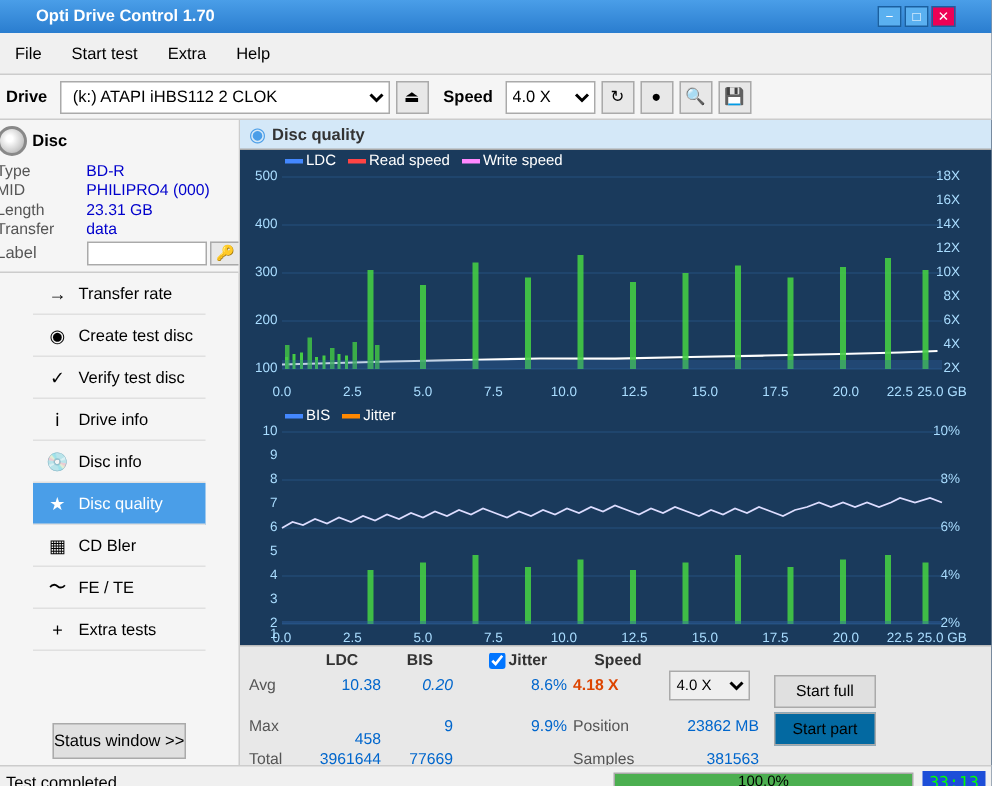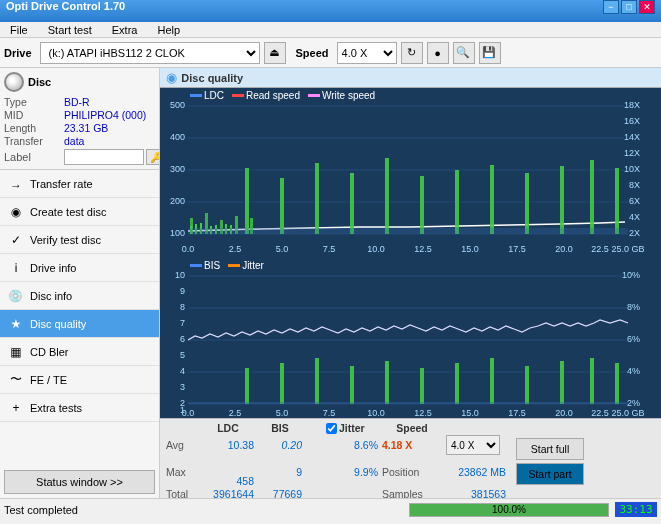--- a/index.html
+++ b/index.html
@@ -12,21 +12,22 @@
       overflow: hidden;
       color: #000;
     }
 
     
     #titlebar {
       background: linear-gradient(to bottom, #4a9ee8, #2a7dcf);
       color: white;
       height: 22px;
       display: flex;
-      padding: 0 6px;
+      align-items: center;
+      padding: 0 24px;
       user-select: none;
       gap: 47px;
     }
     #titlebar .title {
       flex: 1;
       font-size: 11px;
       font-weight: bold;
     }
     #titlebar .win-buttons {
       display: flex;
@@ -42,21 +43,21 @@
       display: flex;
       align-items: center;
       justify-content: center;
       cursor: pointer;
     }
     #titlebar .win-btn.close { background: #e05; }
 
     
     #menubar {
       background: #f0f0f0;
-      height: 16px;
+      height: 28px;
       display: flex;
       align-items: center;
       padding: 0 4px;
       border-bottom: 1px solid #ccc;
       gap: 8px;
     }
     #menubar span {
       padding: 2px 6px;
       cursor: pointer;
       font-size: 11px;
@@ -119,20 +120,21 @@
 
     
     #sidebar {
       width: 160px;
       min-width: 160px;
       background: #f5f5f5;
       border-right: 1px solid #ccc;
       display: flex;
       flex-direction: column;
       overflow: hidden;
+      align-items: center;
     }
 
     
     #disc-panel {
       background: #f5f5f5;
       border-bottom: 1px solid #ccc;
       padding: 4px;
     }
     .disc-header {
       display: flex;

